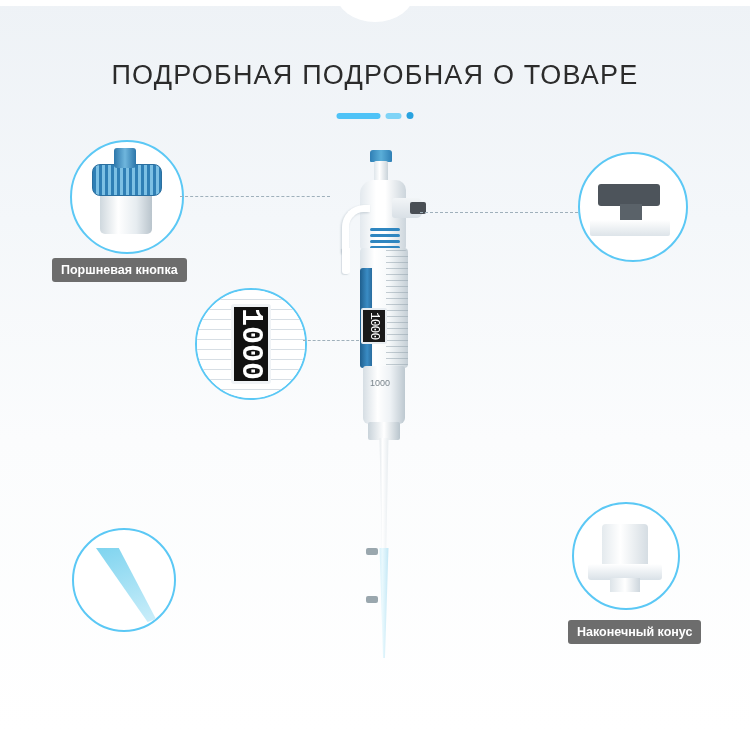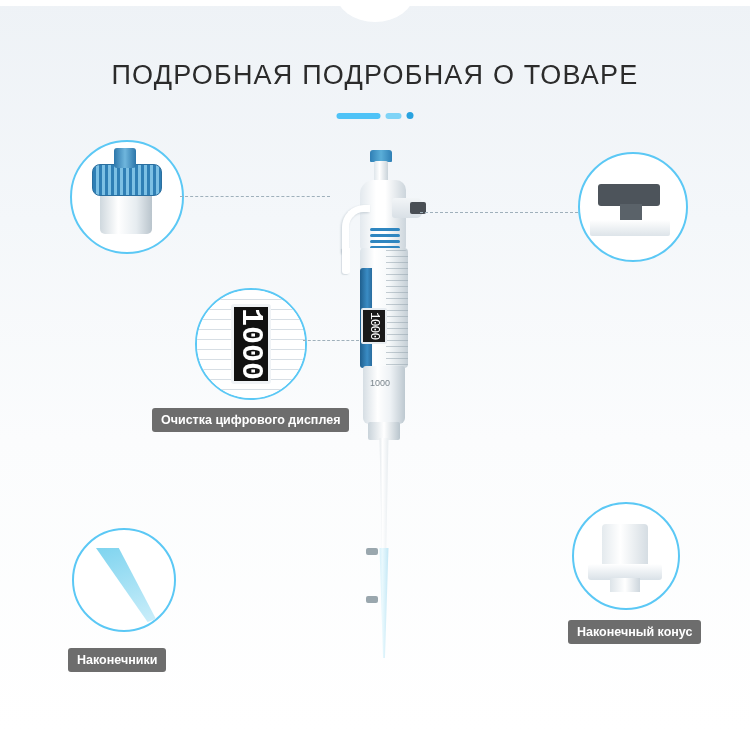--- a/index.html
+++ b/index.html
@@ -403,41 +403,40 @@
   </div>
 
   <div class="bubble" style="left:70px; top:140px; width:110px; height:110px;">
     <div class="art">
       <div class="knob-body"></div>
       <div class="knob-top"></div>
       <div class="knob-stem"></div>
     </div>
   </div>
   <div class="leader" style="left:180px; top:196px; width:150px;"></div>
+  <div class="label" style="left:52px; top:258px;">Поршневая кнопка</div>
 
   <div class="bubble" style="left:195px; top:288px; width:108px; height:108px;">
     <div class="disp-zoom"></div>
     <div class="disp-window">1000</div>
   </div>
   <div class="leader" style="left:303px; top:340px; width:56px;"></div>
-  <div class="label" style="left:152px; top:408px;">Очистка цифрового дисплея</div>
 
   <div class="bubble" style="left:578px; top:152px; width:106px; height:106px;">
     <div class="art">
       <div class="eject-art-top"></div>
       <div class="eject-art-stem"></div>
       <div class="eject-art-base"></div>
     </div>
   </div>
   <div class="leader" style="left:420px; top:212px; width:158px;"></div>
 
   <div class="bubble" style="left:72px; top:528px; width:100px; height:100px;">
     <div class="tip-art"></div>
   </div>
-  <div class="label" style="left:68px; top:648px;">Наконечники</div>
 
   <div class="bubble" style="left:572px; top:502px; width:104px; height:104px;">
     <div class="art">
       <div class="cone-art-top"></div>
       <div class="cone-art-flange"></div>
       <div class="cone-art-stem"></div>
     </div>
   </div>
   <div class="label" style="left:568px; top:620px;">Наконечный конус</div>
 

